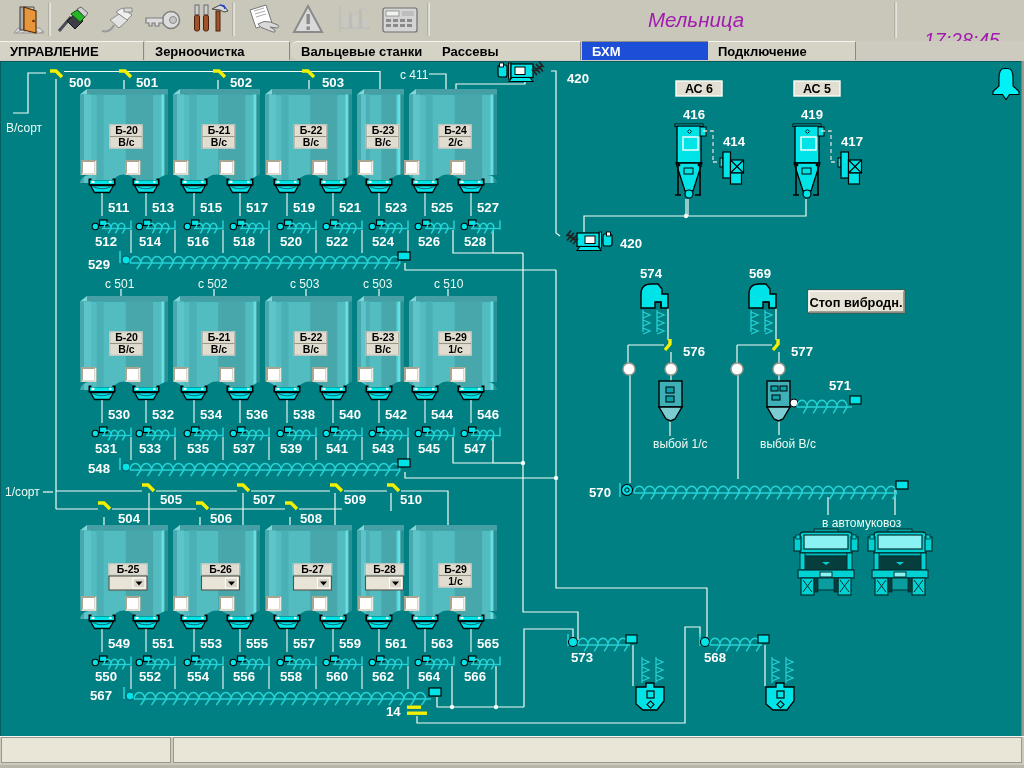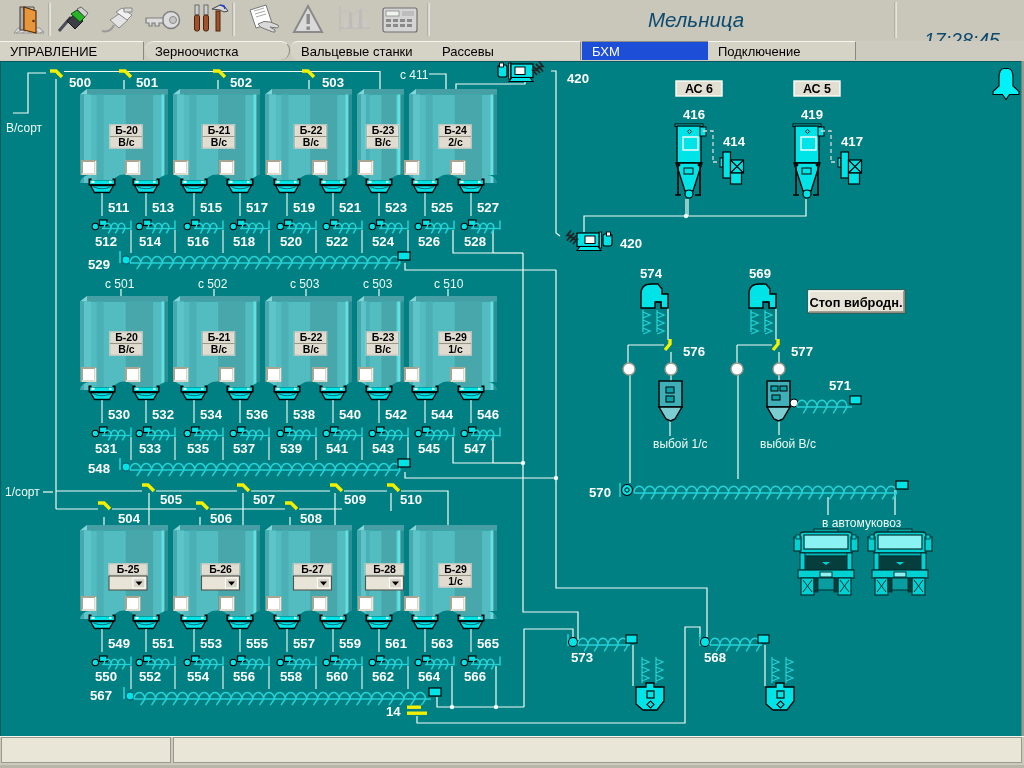--- a/index.html
+++ b/index.html
@@ -1,19 +1,19 @@
 <!DOCTYPE html>
 <html><head><meta charset="utf-8"><style>
 html,body{margin:0;padding:0;background:#000;}
 #page{position:relative;width:1024px;height:768px;overflow:hidden;background:#c9c6ba;font-family:"Liberation Sans",sans-serif;}
 #tabs{position:absolute;left:0;top:41px;width:1024px;height:20px;background:#cdcabf;border-bottom:1px solid #6e6d64;}
-.tab{position:absolute;top:0;height:19px;background:#d5d2c6;border-right:1px solid #8a897f;border-top:1px solid #f5f4ef;color:#000;font-size:13px;font-weight:normal;padding-top:2px;box-sizing:border-box;padding-left:10px;}
+.tab{position:absolute;top:0;height:19px;background:#d5d2c6;border-right:1px solid #8a897f;border-top:1px solid #f5f4ef;color:#000;font-size:13px;font-weight:bold;padding-top:2px;box-sizing:border-box;padding-left:10px;}
 #sbar{position:absolute;left:0;top:736px;width:1024px;height:32px;background:#cdcabd;}
 .sp{position:absolute;top:1px;height:26px;background:#e9e6d8;border:1px solid #9a998c;box-sizing:border-box;}
-.ttl{position:absolute;top:8px;font-style:italic;font-size:20.5px;color:#0c4a6e;}
+.ttl{position:absolute;top:8px;font-style:italic;font-size:20.5px;color:#a21caf;}
 </style></head><body>
 <div id="page">
 <svg width="1024" height="40" style="position:absolute;left:0;top:0">
       <g transform="translate(12,4)">
 <path d="M2,29 h30 l-4,-5 h-22 z" fill="#d9d9d9" stroke="#8a8a8a" stroke-width="0.8"></path>
 <path d="M4,29 l4,-2 m2,2 l4,-2 m2,2 l4,-2 m2,2 l4,-2 m2,2 l4,-2" stroke="#9a9a9a" stroke-width="0.9"></path>
 <rect x="8" y="3" width="4" height="23" fill="#adadad" stroke="#3c3c3c" stroke-width="1"></rect>
 <path d="M12,3 h10 v23 h-3 v-20 h-7 z" fill="#cfcfcf" stroke="#3c3c3c" stroke-width="0.9"></path>
 <path d="M12,3 l12,4 v22 l-12,-3 z" fill="#e8963c" stroke="#5c3003" stroke-width="1.2"></path>
 <circle cx="21.5" cy="17" r="1.3" fill="#5c3003"></circle>
@@ -84,21 +84,21 @@
 </g>
       <path d="M428,3 v33" stroke="#9a998c" stroke-width="1"></path>
       <path d="M429,3 v33" stroke="#fff" stroke-width="1"></path>
       <path d="M895,2 v36" stroke="#9a998c" stroke-width="1"></path>
       <path d="M896,2 v36" stroke="#fff" stroke-width="1"></path>
     </svg>
     <div class="ttl" style="left:648px;">Мельница</div>
     <div class="ttl" style="left:924px;font-size:19.5px;top:9px;margin-top:20px;">17:28:45</div>
 <div id="tabs">
 <div class="tab" style="left:0;width:144px;">УПРАВЛЕНИЕ</div>
-<div class="tab" style="left:145px;width:145px;border-radius:9px;">Зерноочистка</div>
+<div class="tab" style="left:145px;width:145px;">Зерноочистка</div>
 <div class="tab" style="left:291px;width:164px;border-radius:7px;">Вальцевые станки</div>
 <div class="tab" style="left:432px;width:149px;">Рассевы</div>
 <div class="tab" style="left:582px;width:145px;background:#1d4ed8;color:#fff;border-top-color:#8d8d84;">БХМ</div>
 <div class="tab" style="left:708px;width:148px;">Подключение</div>
 </div>
     <style>
 .lb{font:bold 13.2px "Liberation Sans",sans-serif;fill:#fdfefd;}
 .ln{font:12px "Liberation Sans",sans-serif;fill:#eefbf3;}
 .bl{font:bold 10.5px "Liberation Sans",sans-serif;fill:#000;}
 .asl{font:bold 12.5px "Liberation Sans",sans-serif;fill:#000;}

